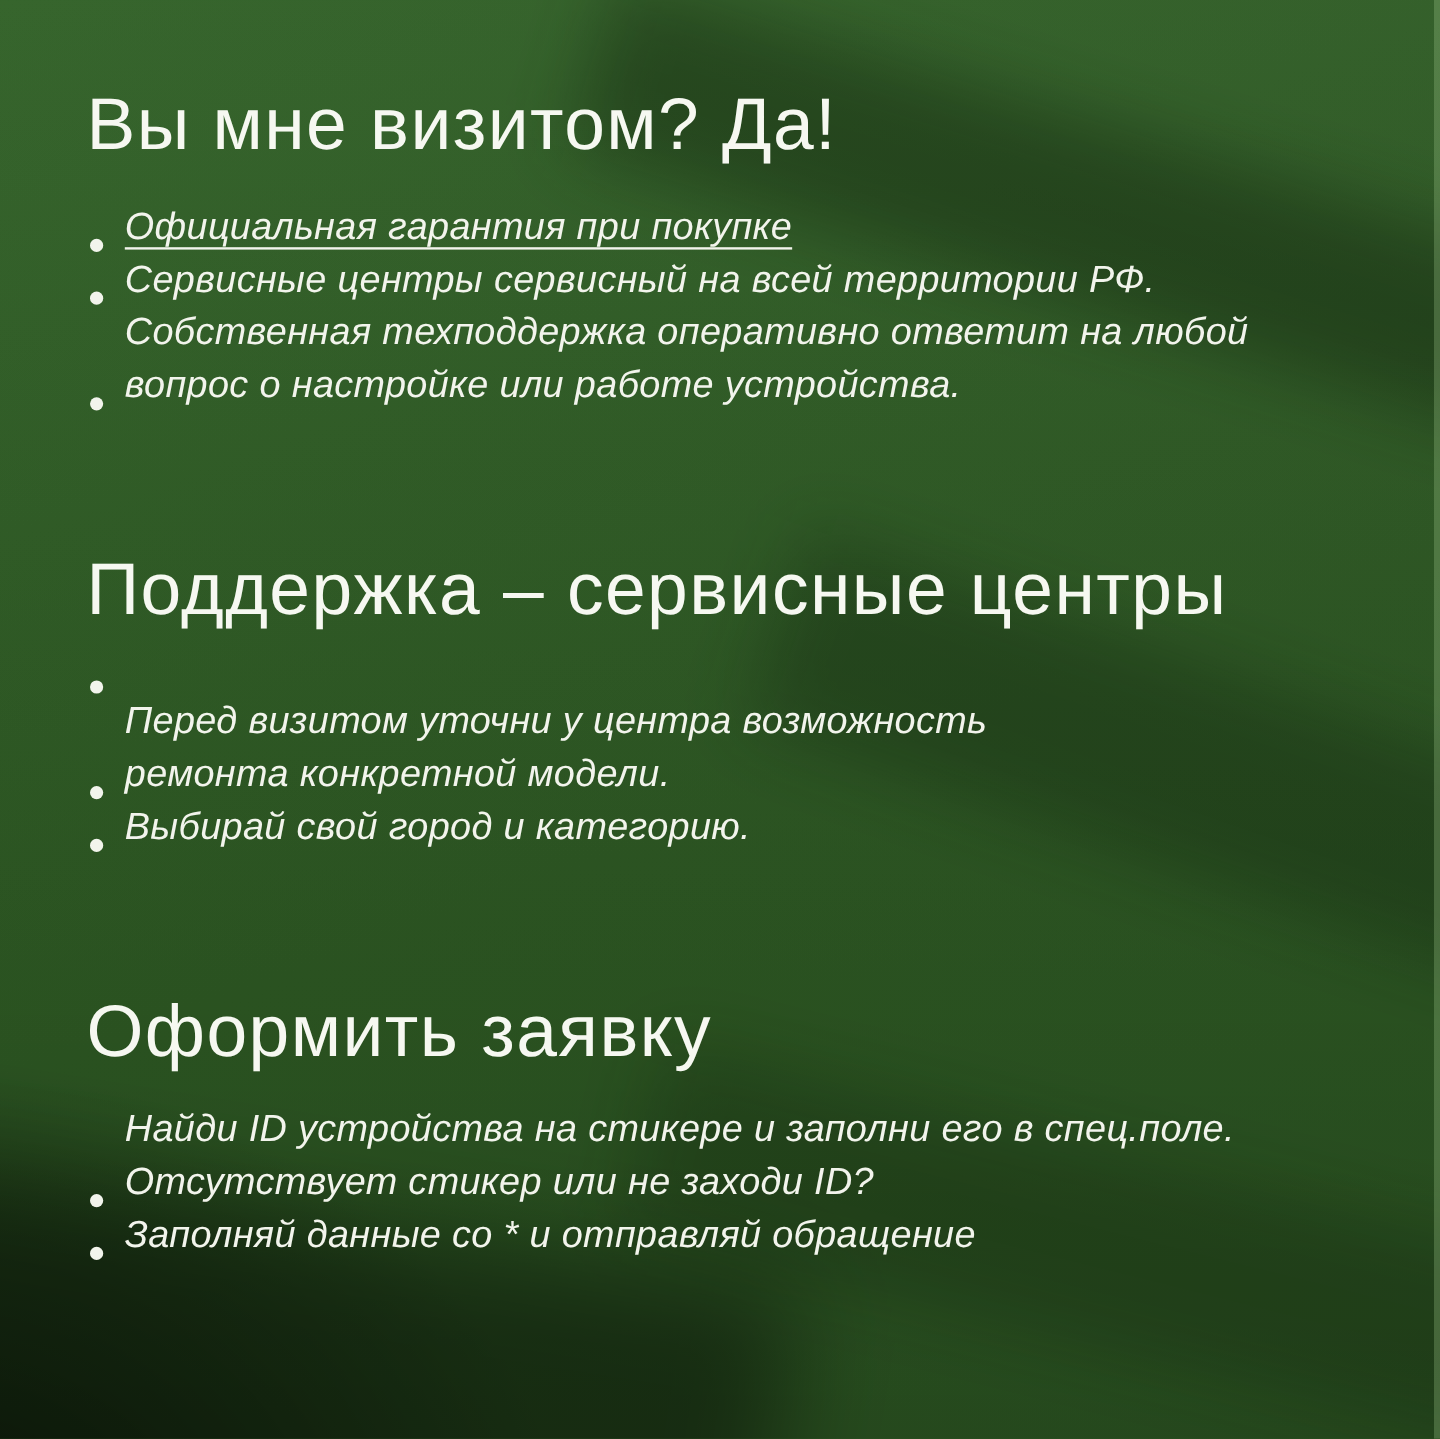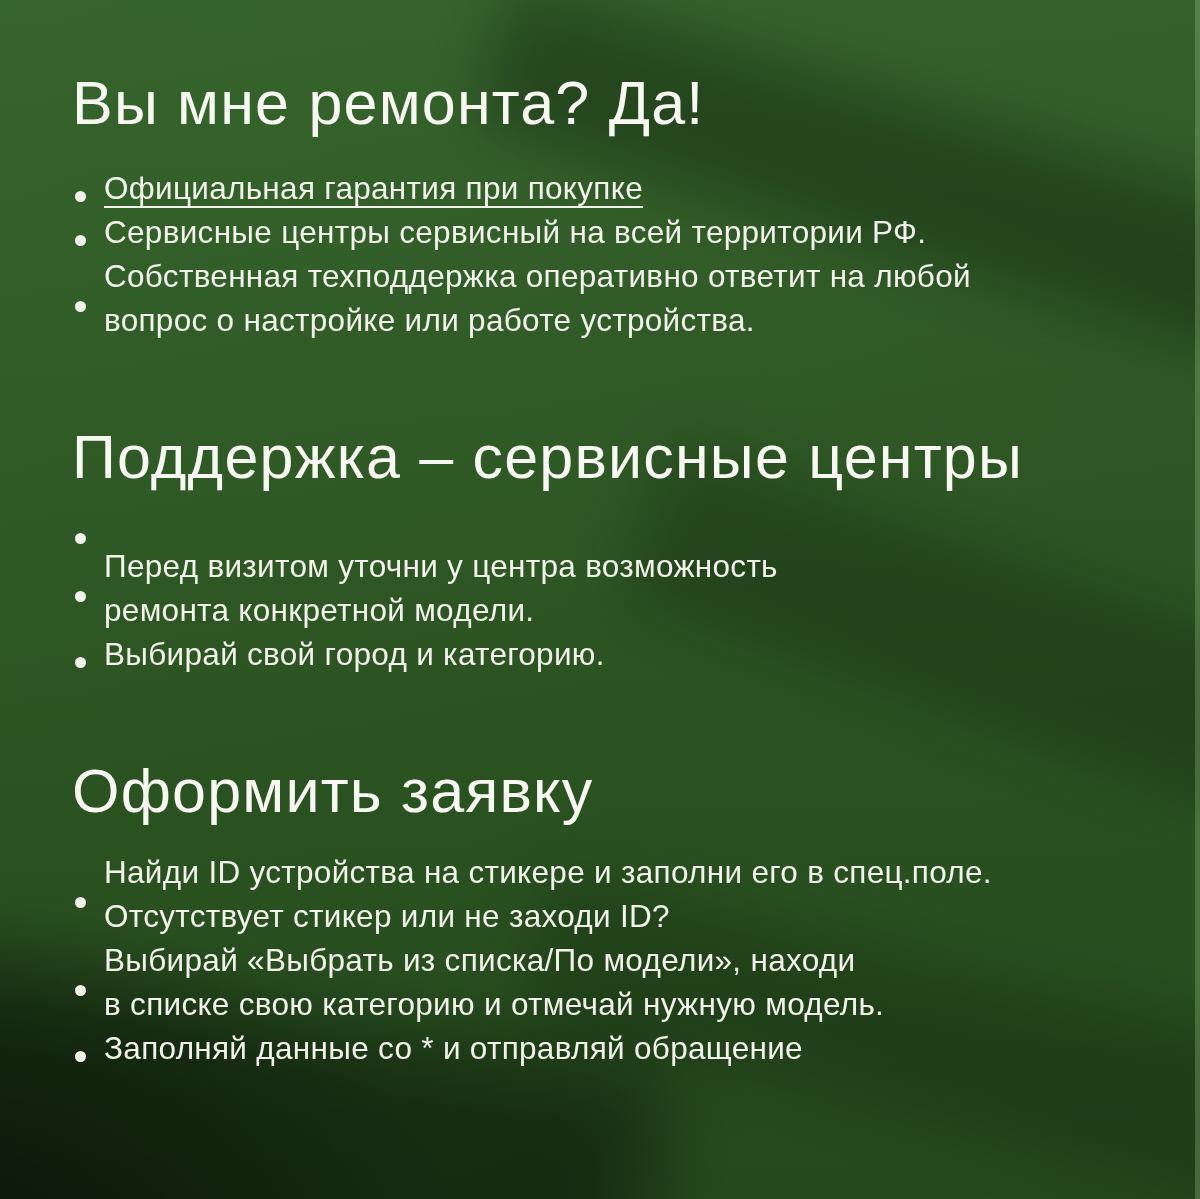--- a/index.html
+++ b/index.html
@@ -53,30 +53,31 @@
   .heading {
     margin: 0;
     font-size: 61px;
     line-height: 66px;
     font-weight: 300;
     letter-spacing: 1.2px;
     color: var(--heading);
     white-space: nowrap;
   }
   .heading.first { margin-bottom: 30px; }
-  .heading.later { margin-top: 82px; margin-bottom: 26px; }
+  .heading.later { margin-top: 116px; margin-bottom: 26px; }
 
   ul.bullets {
     list-style: none;
     margin: 0;
     padding: 0;
   }
   ul.bullets li {
     display: flex;
-    align-items: center;
+    align-items: flex-end;
+    font-style: italic;
   }
   .dot {
     flex: none;
     width: 11px;
     height: 11px;
     border-radius: 50%;
     background: var(--fg);
     margin: 17px 18px 0 3px;
   }
   .bullet-text {
@@ -97,21 +98,21 @@
 
 <div class="fold fold-1"></div>
 <div class="fold fold-2"></div>
 <div class="fold fold-3"></div>
 <div class="fold fold-4"></div>
 <div class="edge-strip"></div>
 
 <div class="content">
 
   <section>
-    <h1 class="heading first">Вы мне ремонта? Да!</h1>
+    <h1 class="heading first">Вы мне визитом? Да!</h1>
     <ul class="bullets">
       <li>
         <span class="dot"></span>
         <span class="bullet-text underlined">Официальная гарантия при покупке</span>
       </li>
       <li>
         <span class="dot"></span>
         <span class="bullet-text">Сервисные центры сервисный на всей территории РФ.</span>
       </li>
       <li>
@@ -143,23 +144,18 @@
   <section>
     <h2 class="heading later">Оформить заявку</h2>
     <ul class="bullets">
       <li>
         <span class="dot"></span>
         <span class="bullet-text">Найди ID устройства на стикере и заполни его в спец.поле.
 Отсутствует стикер или не заходи ID?</span>
       </li>
       <li>
         <span class="dot"></span>
-        <span class="bullet-text">Выбирай «Выбрать из списка/По модели», находи
-в списке свою категорию и отмечай нужную модель.</span>
-      </li>
-      <li>
-        <span class="dot"></span>
         <span class="bullet-text">Заполняй данные со * и отправляй обращение</span>
       </li>
     </ul>
   </section>
 
 </div>
 
 </body></html>

